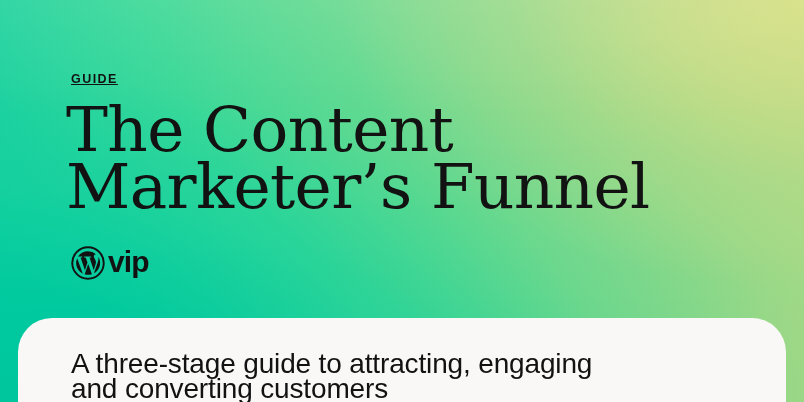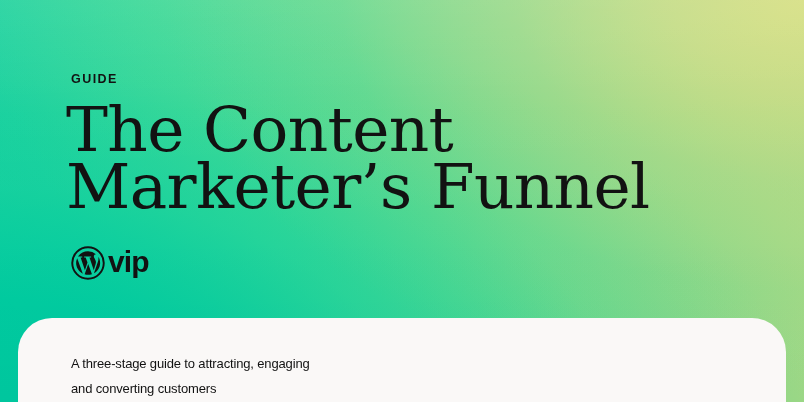--- a/index.html
+++ b/index.html
@@ -75,20 +75,21 @@
     position: absolute;
     top: 73px;
     left: 0;
     font-family: "Liberation Sans", sans-serif;
     font-size: 12.5px;
     font-weight: 700;
     letter-spacing: 1.45px;
     color: #121212;
     line-height: 1;
     white-space: nowrap;
+    text-decoration: underline;
   }
 
   .headline {
     position: absolute;
     top: 101px;
     left: -5px;
     margin: 0;
     font-family: "DejaVu Serif", "Liberation Serif", serif;
     font-size: 61px;
     font-weight: 400;
@@ -138,21 +139,21 @@
     background: #faf8f7;
     border-radius: 34px 34px 0 0;
     overflow: hidden;
   }
   .card-subtitle {
     position: absolute;
     left: 53px;
     top: 33px;
     margin: 0;
     font-family: "Liberation Sans", sans-serif;
-    font-size: 13px;
+    font-size: 28px;
     font-weight: 400;
     line-height: 25px;
     letter-spacing: -0.15px;
     color: #121212;
     white-space: nowrap;
   }
   .card-subtitle .sub-line { display: block; }
 </style>
 </head>
 <body>

